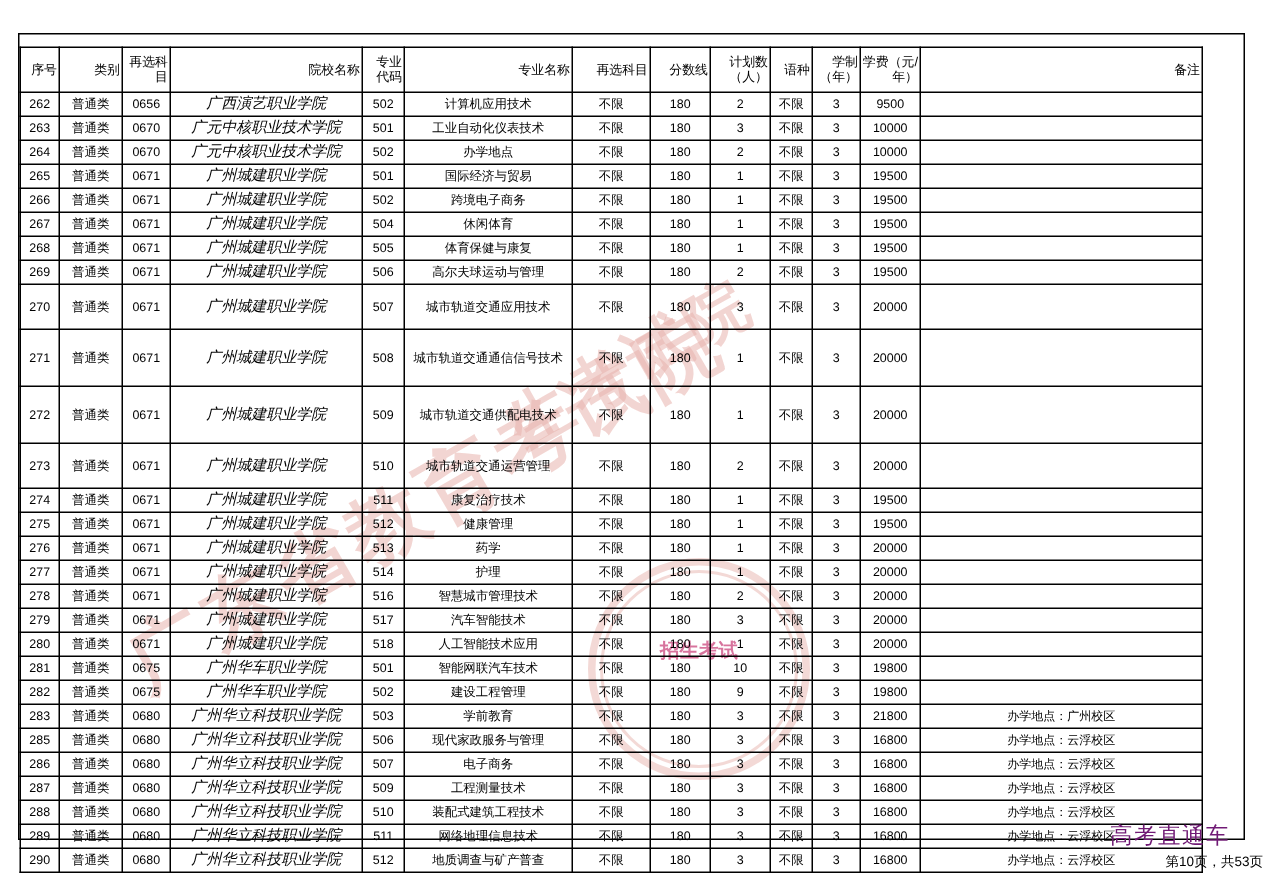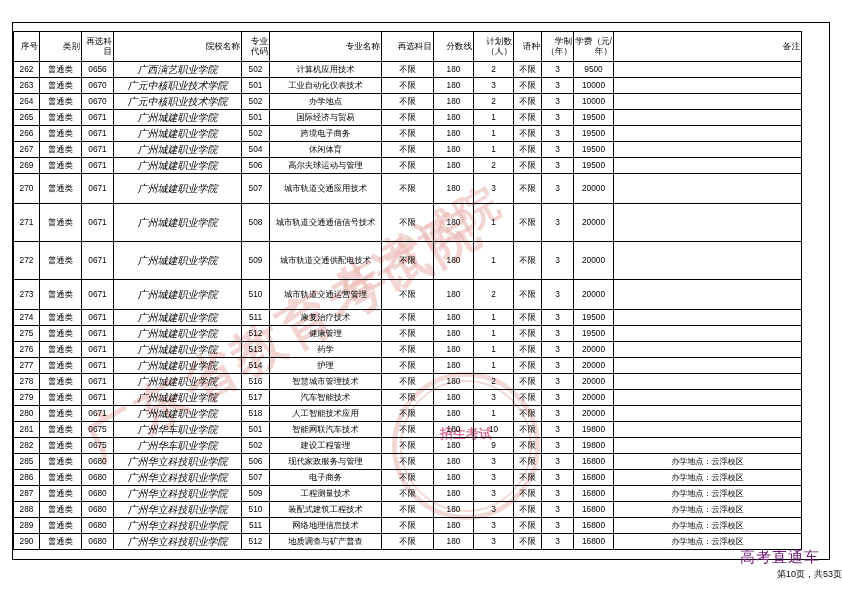--- a/index.html
+++ b/index.html
@@ -243,20 +243,35 @@
           <td class="major">休闲体育</td>
           <td>不限</td>
           <td>180</td>
           <td>1</td>
           <td>不限</td>
           <td>3</td>
           <td>19500</td>
           <td class="remark"></td>
         </tr>
         <tr class="r">
+          <td>268</td>
+          <td>普通类</td>
+          <td>0671</td>
+          <td class="name">广州城建职业学院</td>
+          <td>505</td>
+          <td class="major">体育保健与康复</td>
+          <td>不限</td>
+          <td>180</td>
+          <td>1</td>
+          <td>不限</td>
+          <td>3</td>
+          <td>19500</td>
+          <td class="remark"></td>
+        </tr>
+        <tr class="r">
           <td>269</td>
           <td>普通类</td>
           <td>0671</td>
           <td class="name">广州城建职业学院</td>
           <td>506</td>
           <td class="major">高尔夫球运动与管理</td>
           <td>不限</td>
           <td>180</td>
           <td>2</td>
           <td>不限</td>
@@ -453,20 +468,35 @@
           <td class="major">建设工程管理</td>
           <td>不限</td>
           <td>180</td>
           <td>9</td>
           <td>不限</td>
           <td>3</td>
           <td>19800</td>
           <td class="remark"></td>
         </tr>
         <tr class="r">
+          <td>283</td>
+          <td>普通类</td>
+          <td>0680</td>
+          <td class="name">广州华立科技职业学院</td>
+          <td>503</td>
+          <td class="major">学前教育</td>
+          <td>不限</td>
+          <td>180</td>
+          <td>3</td>
+          <td>不限</td>
+          <td>3</td>
+          <td>21800</td>
+          <td class="remark">办学地点：广州校区</td>
+        </tr>
+        <tr class="r">
           <td>285</td>
           <td>普通类</td>
           <td>0680</td>
           <td class="name">广州华立科技职业学院</td>
           <td>506</td>
           <td class="major">现代家政服务与管理</td>
           <td>不限</td>
           <td>180</td>
           <td>3</td>
           <td>不限</td>

